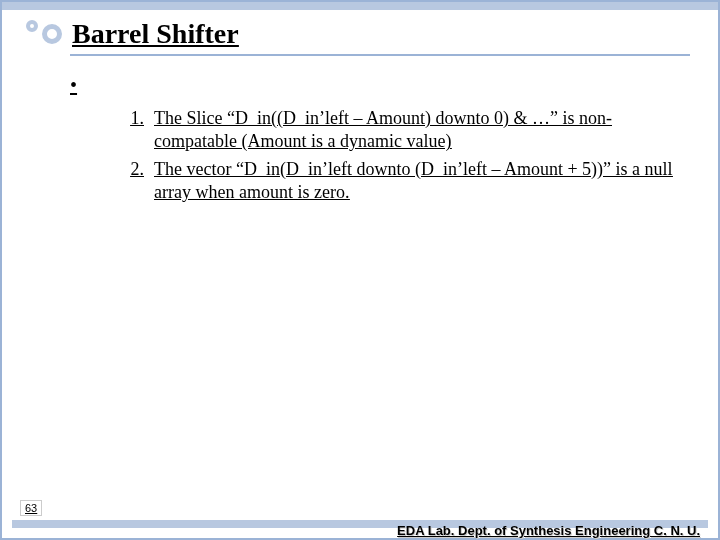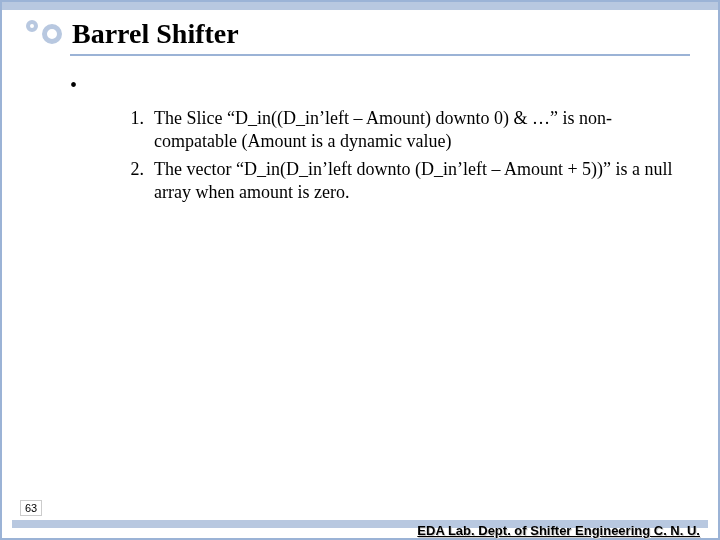--- a/index.html
+++ b/index.html
@@ -1,15 +1,15 @@
 <!DOCTYPE html>
 <html><head>
 <meta charset="utf-8">
 <style>
-  * { margin: 0; padding: 0; box-sizing: border-box; }
+  * { margin: 0; padding: 0; box-sizing: border-box; text-decoration: underline; }
   html, body { width: 720px; height: 540px; font-family: "Times New Roman", serif; }
   .slide {
     width: 720px; height: 540px;
     background: #fff;
     position: relative;
     border: 2px solid #9bb3d6;
   }
   .topbar {
     position: absolute;
     top: 0; left: 0; right: 0;
@@ -131,14 +131,14 @@
       </div>
       <div class="list-item">
         <span class="list-num">2.</span>
         <span class="list-body">The vector “D_in(D_in’left downto (D_in’left – Amount + 5))” is a null array when amount is zero.</span>
       </div>
     </div>
   </div>
 
   <div class="page-num">63</div>
   <div class="footer-bar"></div>
-  <div class="footer-text">EDA Lab. Dept. of Shifter Engineering C. N. U.</div>
+  <div class="footer-text">EDA Lab. Dept. of Synthesis Engineering C. N. U.</div>
 </div>
 
 </body></html>

